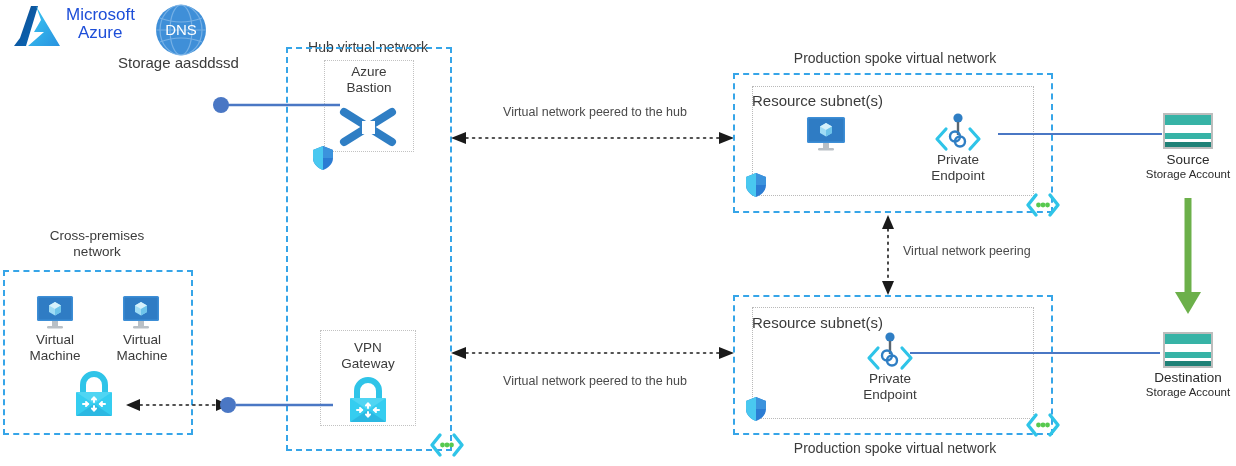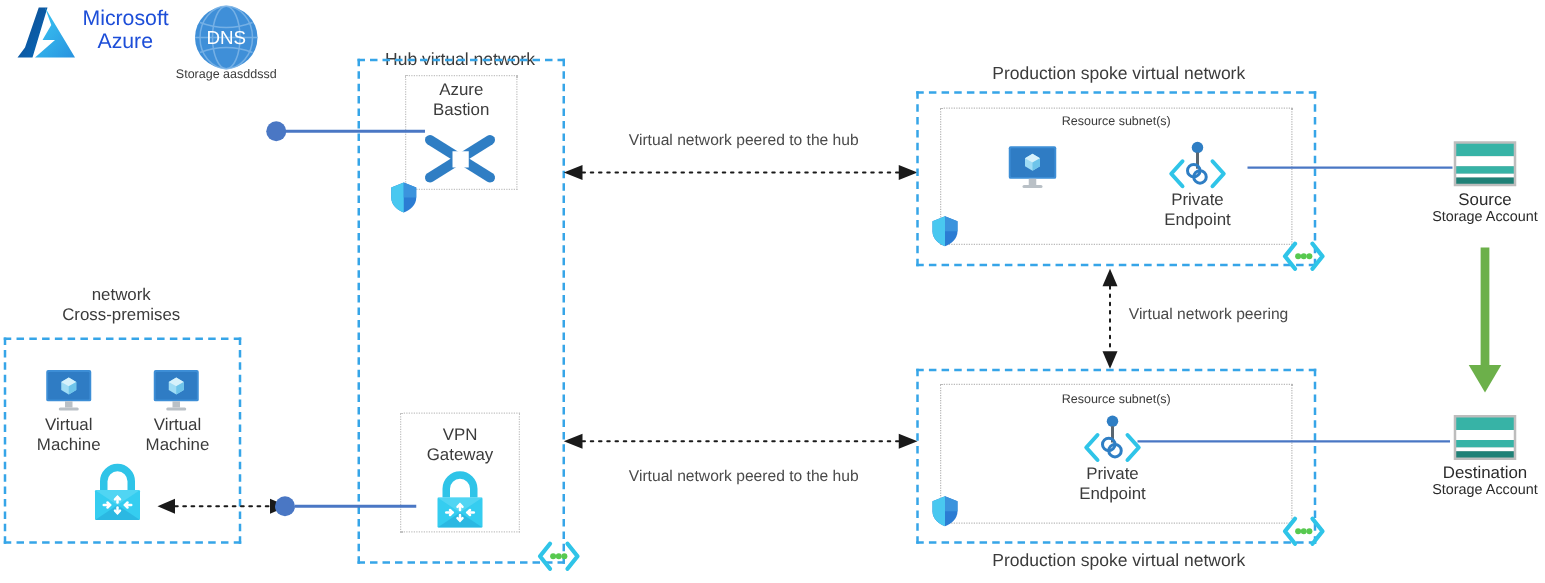--- a/index.html
+++ b/index.html
@@ -32,21 +32,21 @@
     background: transparent;
   }
   .subnet-box {
     border: 1.5px dotted #b9b9b9;
     background: transparent;
   }
   .res-box {
     border: 1.5px dotted #c2c2c2;
     background: transparent;
   }
-  .title-sm { font-size: 10px; color: #3b3b3b; text-align:center; }
+  .title-sm { font-size: 15px; color: #3b3b3b; text-align:left; }
   .title-md { font-size: 14px; color: #3b3b3b; text-align:center; }
   .note { font-size: 12.5px; color: #4a4a4a; text-align:center; white-space:nowrap;}
   svg { display:block; overflow: visible; }
   .sa-name { font-size: 13.5px; color:#2b2b2b; text-align:center; }
   .sa-sub { font-size: 11.5px; color:#2b2b2b; text-align:center; }
   .az-logo-text {
     font-size: 17px; color:#1d4ed8; line-height:1.05;
     font-family:"Liberation Sans", sans-serif;
   }
 </style>
@@ -151,22 +151,22 @@
   </div>
 
   <div class="abs" style="left:210px; top:95px;">
     <svg width="130" height="20" viewBox="0 0 130 20">
       <line x1="14" y1="10" x2="130" y2="10" stroke="#4a77c4" stroke-width="2.4"></line>
       <circle cx="11" cy="10" r="8" fill="#4a77c4"></circle>
     </svg>
   </div>
 
   <div class="abs lbl lbl-wrap" style="left:22px; top:228px; width:150px;">
+    <div>Cross-premises</div>
     <div>network</div>
-    <div>Cross-premises</div>
   </div>
   <div class="abs vnet-box" style="left:3px; top:270px; width:190px; height:165px;"></div>
 
   <div class="abs" style="left:36px; top:295px;">
     <svg width="38" height="34" viewBox="0 0 38 34">
       <rect x="1" y="1" width="36" height="25" rx="1.5" fill="#3d8ed6"></rect>
       <rect x="2.5" y="2.5" width="33" height="22" rx="1" fill="#2f7cc4"></rect>
       <path d="M19 7 L25 10.5 V17 L19 20.5 L13 17 V10.5 Z" fill="#9fdcf5"></path>
       <path d="M19 7 L25 10.5 L19 14 L13 10.5 Z" fill="#d6f1fb"></path>
       <path d="M19 14 L25 10.5 V17 L19 20.5 Z" fill="#6ec4ea"></path>

